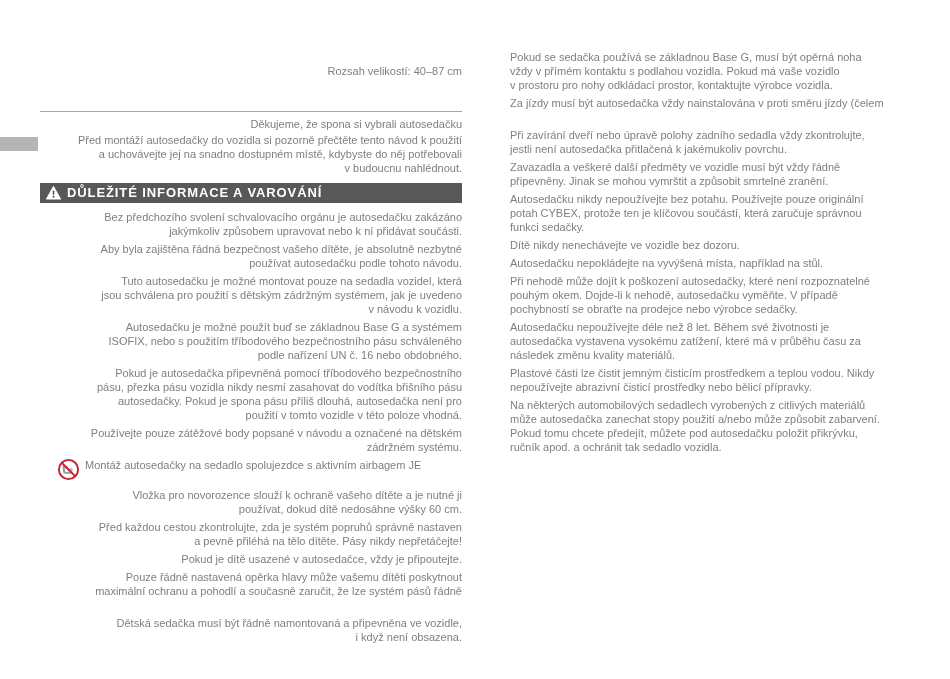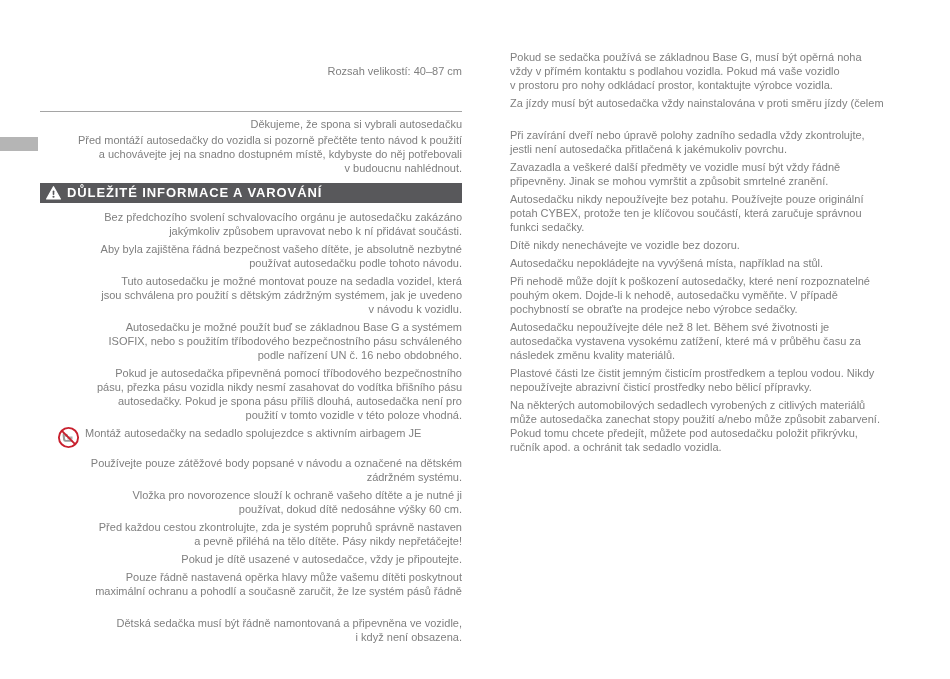--- a/index.html
+++ b/index.html
@@ -93,41 +93,41 @@
         </div>
 
         <div class="para">
           
           <span class="para-text">Pokud je autosedačka připevněná pomocí tříbodového bezpečnostního
 pásu, přezka pásu vozidla nikdy nesmí zasahovat do vodítka břišního pásu
 autosedačky. Pokud je spona pásu příliš dlouhá, autosedačka není pro
 použití v tomto vozidle v této poloze vhodná.</span>
         </div>
 
+        <div class="para">
+          
+          <span class="para-text">Používejte pouze zátěžové body popsané v návodu a označené na dětském
+zádržném systému.</span>
+        </div>
+
         <div class="para has-icon">
           <span class="pictogram">
             <svg width="23" height="23" viewBox="0 0 23 23" aria-hidden="true">
               <path d="M7 6.5 q-1.6 0.4 -1.4 2.6 l0.5 4.6 q0.2 2 2.2 2 h7.2 v-1.8 h-6.4 q-0.9 0 -1 -0.9 l-0.5 -4.7 q-0.1 -1.4 -0.6 -1.8 z" fill="#9a9a9a"></path>
               <circle cx="9.3" cy="9.3" r="1.5" fill="#9a9a9a"></circle>
               <path d="M10.5 10.5 h5 v3 h-5 z" fill="#9a9a9a" opacity="0.8"></path>
               <circle cx="11.5" cy="11.5" r="9.6" fill="none" stroke="#c8202e" stroke-width="1.9"></circle>
               <line x1="4.9" y1="4.9" x2="18.1" y2="18.1" stroke="#c8202e" stroke-width="1.9"></line>
             </svg>
           </span>
           <span class="para-text">Montáž autosedačky na sedadlo spolujezdce s aktivním airbagem JE</span>
         </div>
 
         <div class="para">
           
-          <span class="para-text">Používejte pouze zátěžové body popsané v návodu a označené na dětském
-zádržném systému.</span>
-        </div>
-
-        <div class="para">
-          
           <span class="para-text">Vložka pro novorozence slouží k ochraně vašeho dítěte a je nutné ji
 používat, dokud dítě nedosáhne výšky 60 cm.</span>
         </div>
 
         <div class="para">
           
           <span class="para-text">Před každou cestou zkontrolujte, zda je systém popruhů správně nastaven
 a pevně přiléhá na tělo dítěte. Pásy nikdy nepřetáčejte!</span>
         </div>
 

